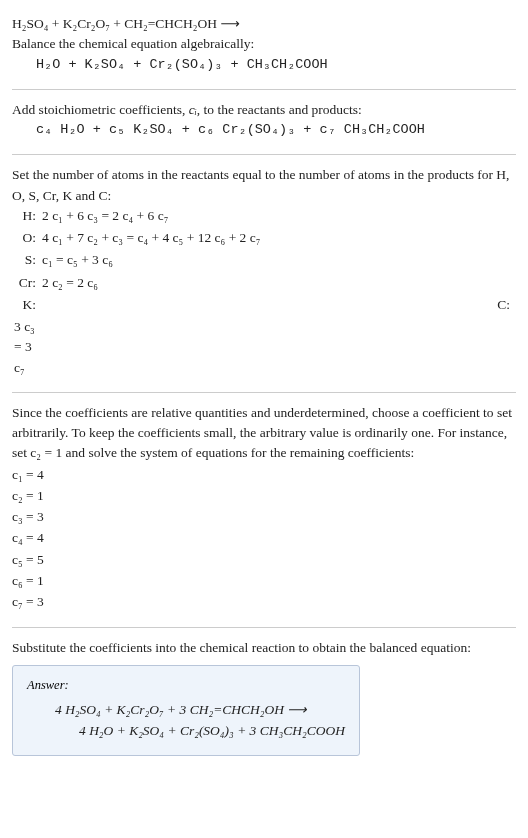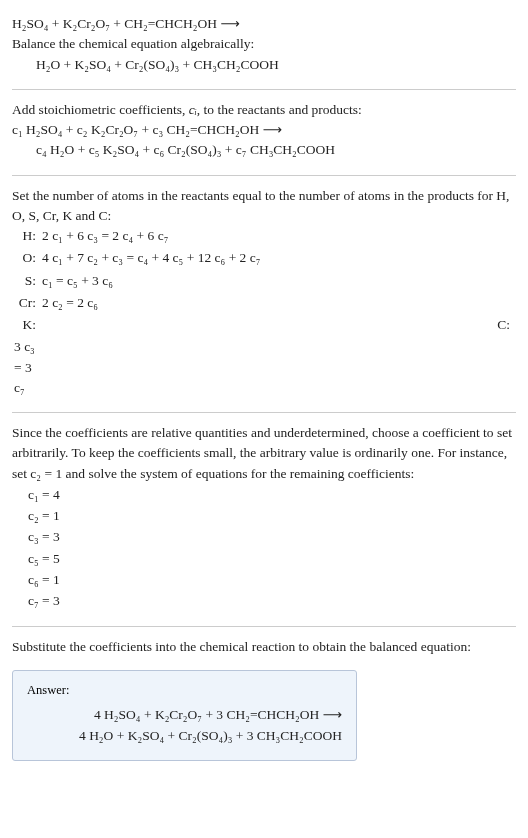--- a/index.html
+++ b/index.html
@@ -17,73 +17,73 @@
     padding: 6px 0 10px 0;
   }
   hr {
     border: none;
     border-top: 1px solid #ccc;
     margin: 4px 0;
   }
   .indent {
     padding-left: 24px;
     display: block;
+    font-family: Liberation Mono, monospace;
   }
   .ital { font-style: italic; font-family: Liberation Serif, serif; }
   .atoms-table {
     display: grid;
     grid-template-columns: 28px auto;
     row-gap: 2px;
     margin-left: 2px;
     font-size: 13.5px;
   }
   .atoms-table .el {
     text-align: right;
     padding-right: 6px;
   }
-  .coef-list div { margin: 1px 16px; }
+  .coef-list div { margin: 1px 0; }
   .answer-box {
     border: 1px solid #b8c5d9;
     background: #eef4fb;
     border-radius: 3px;
     padding: 10px 14px 14px 14px;
-    margin-top: 12px;
+    margin-top: 6px;
     width: fit-content;
     max-width: 100%;
     box-sizing: border-box;
+    font-style: italic;
   }
   .answer-label {
     font-size: 12.5px;
     color: #000;
     margin-bottom: 6px;
   }
   .answer-eq {
     padding-left: 28px;
-    text-align: right;
   }
   .answer-eq .line2 {
     padding-left: 24px;
     display: block;
   }
 </style>
 </head>
 <body>
 
 <div class="section">
   <div>H₂SO₄ + K₂Cr₂O₇ + CH₂=CHCH₂OH ⟶</div>
   <div>Balance the chemical equation algebraically:</div>
   <span class="indent">H₂O + K₂SO₄ + Cr₂(SO₄)₃ + CH₃CH₂COOH</span>
 </div>
 <hr>
 
 <div class="section">
   <div>
     <span>Add stoichiometric coefficients, </span><span class="ital">cᵢ</span><span>, to the reactants and products:</span>
   </div>
-  <div class="ital" style="font-style:normal;">c₁ H₂SO₄ + c₂ K₂Cr₂O₇ + c₃ CH₂=CHCH₂OH ⟶</div>
   <span class="indent">c₄ H₂O + c₅ K₂SO₄ + c₆ Cr₂(SO₄)₃ + c₇ CH₃CH₂COOH</span>
 </div>
 <hr>
 
 <div class="section">
   <div>Set the number of atoms in the reactants equal to the number of atoms in the products for H, O, S, Cr, K and C:</div>
   <div class="atoms-table">
     <div class="el">H:</div>
     <div>2 c₁ + 6 c₃ = 2 c₄ + 6 c₇</div>
     <div class="el">O:</div>
@@ -98,20 +98,21 @@
   </div>
 </div>
 <hr>
 
 <div class="section">
   <div>Since the coefficients are relative quantities and underdetermined, choose a coefficient to set arbitrarily. To keep the coefficients small, the arbitrary value is ordinarily one. For instance, set c₂ = 1 and solve the system of equations for the remaining coefficients:</div>
   <div class="coef-list">
     <div>c₁ = 4</div>
     <div>c₂ = 1</div>
     <div>c₃ = 3</div>
+    <div>c₄ = 4</div>
     <div>c₅ = 5</div>
     <div>c₆ = 1</div>
     <div>c₇ = 3</div>
   </div>
 </div>
 <hr>
 
 <div class="section">
   <div>Substitute the coefficients into the chemical reaction to obtain the balanced equation:</div>
   <div class="answer-box">

